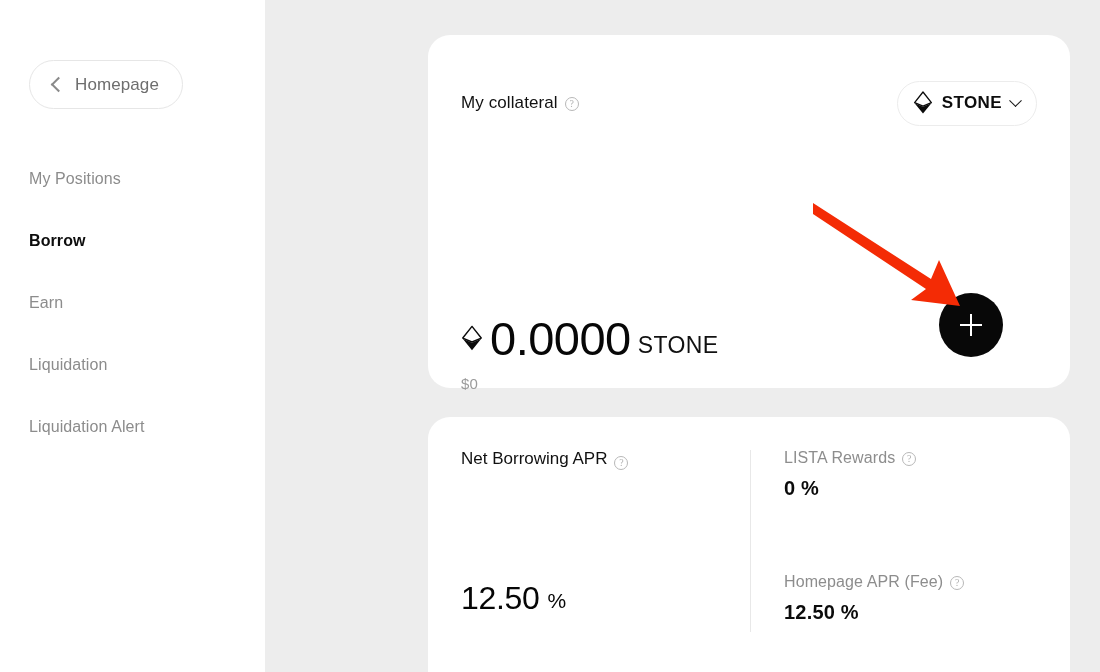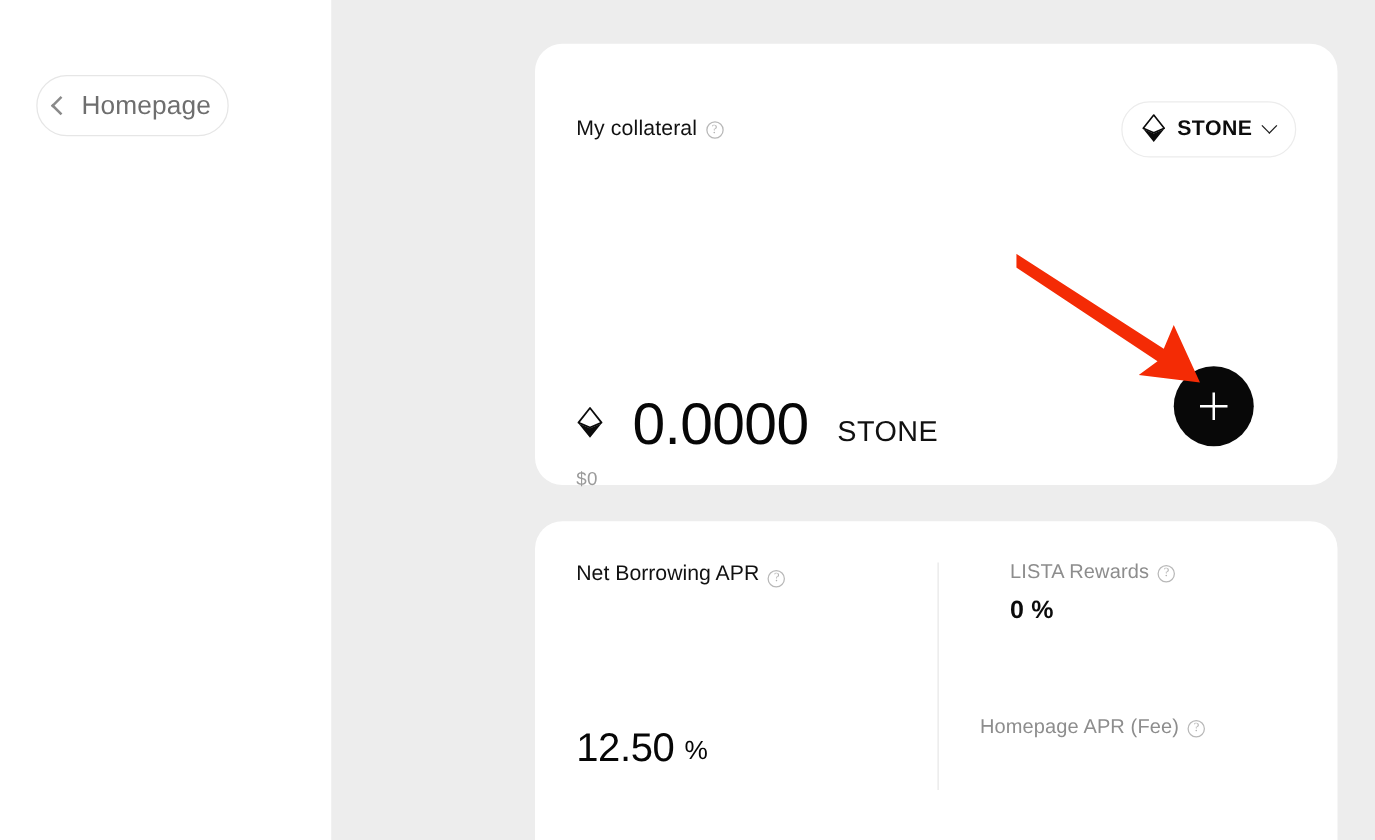--- a/index.html
+++ b/index.html
@@ -45,21 +45,21 @@
   #back-button .chev {
     display: block;
     width: 11px;
     height: 11px;
     border-left: 2px solid #8a8a8a;
     border-bottom: 2px solid #8a8a8a;
     transform: rotate(45deg);
     margin-top: 0px;
   }
   #back-button .btn-label {
-    font-size: 21px;
+    font-size: 17px;
     color: #6e6e6e;
     letter-spacing: 0.1px;
     line-height: 1;
   }
 
   #nav {
     position: absolute;
     left: 29px;
     top: 148px;
     width: 210px;
@@ -174,21 +174,21 @@
   }
 
   #balance-block {
     position: absolute;
     left: 33px;
     top: 280px;
   }
   #balance-row {
     display: flex;
     align-items: center;
-    gap: 23px;
+    gap: 7px;
   }
   #balance-amount {
     font-size: 47px;
     color: #070707;
     letter-spacing: -0.5px;
     line-height: 1;
     font-weight: 400;
   }
   #balance-symbol {
     font-size: 23px;
@@ -279,21 +279,21 @@
   #apr-divider {
     position: absolute;
     left: 322px;
     top: 33px;
     width: 1px;
     height: 182px;
     background: #e8e8e8;
   }
 
   .apr-right-block { position: absolute; left: 356px; }
-  #rewards-block  { top: 32px; margin-left: 24px; }
+  #rewards-block  { top: 32px; }
   #fee-block      { top: 156px; }
 
   .apr-right-label {
     display: flex;
     align-items: center;
     gap: 7px;
     font-size: 16px;
     color: #8d8d8d;
     letter-spacing: 0.1px;
   }
@@ -308,20 +308,37 @@
 </head>
 <body>
 
 <div id="sidebar">
 
   <div id="back-button">
     <span class="chev"></span>
     <span class="btn-label">Homepage</span>
   </div>
 
+  <nav id="nav">
+    <div class="nav-item">
+      <span>My Positions</span>
+    </div>
+    <div class="nav-item active">
+      <span>Borrow</span>
+    </div>
+    <div class="nav-item">
+      <span>Earn</span>
+    </div>
+    <div class="nav-item">
+      <span>Liquidation</span>
+    </div>
+    <div class="nav-item">
+      <span>Liquidation Alert</span>
+    </div>
+  </nav>
 </div>
 
 <div id="main">
 
   <div class="card" id="collateral-card">
 
     <div class="card-title-row">
       <div class="card-title">
         <span>My collateral</span>
         <span class="help-icon">?</span>
@@ -372,19 +389,20 @@
         <span class="help-icon">?</span>
       </div>
       <div class="apr-right-value">0 %</div>
     </div>
 
     <div class="apr-right-block" id="fee-block">
       <div class="apr-right-label">
         <span>Homepage APR (Fee)</span>
         <span class="help-icon">?</span>
       </div>
+      <div class="apr-right-value">12.50 %</div>
     </div>
   </div>
 </div>
 
 <svg id="annotation-arrow" viewBox="0 0 165 110">
   <polygon points="0,0 118,76 126,57 147,103 98,97 113,86 0,11" fill="#f42b05"></polygon>
 </svg>
 
 </body></html>

